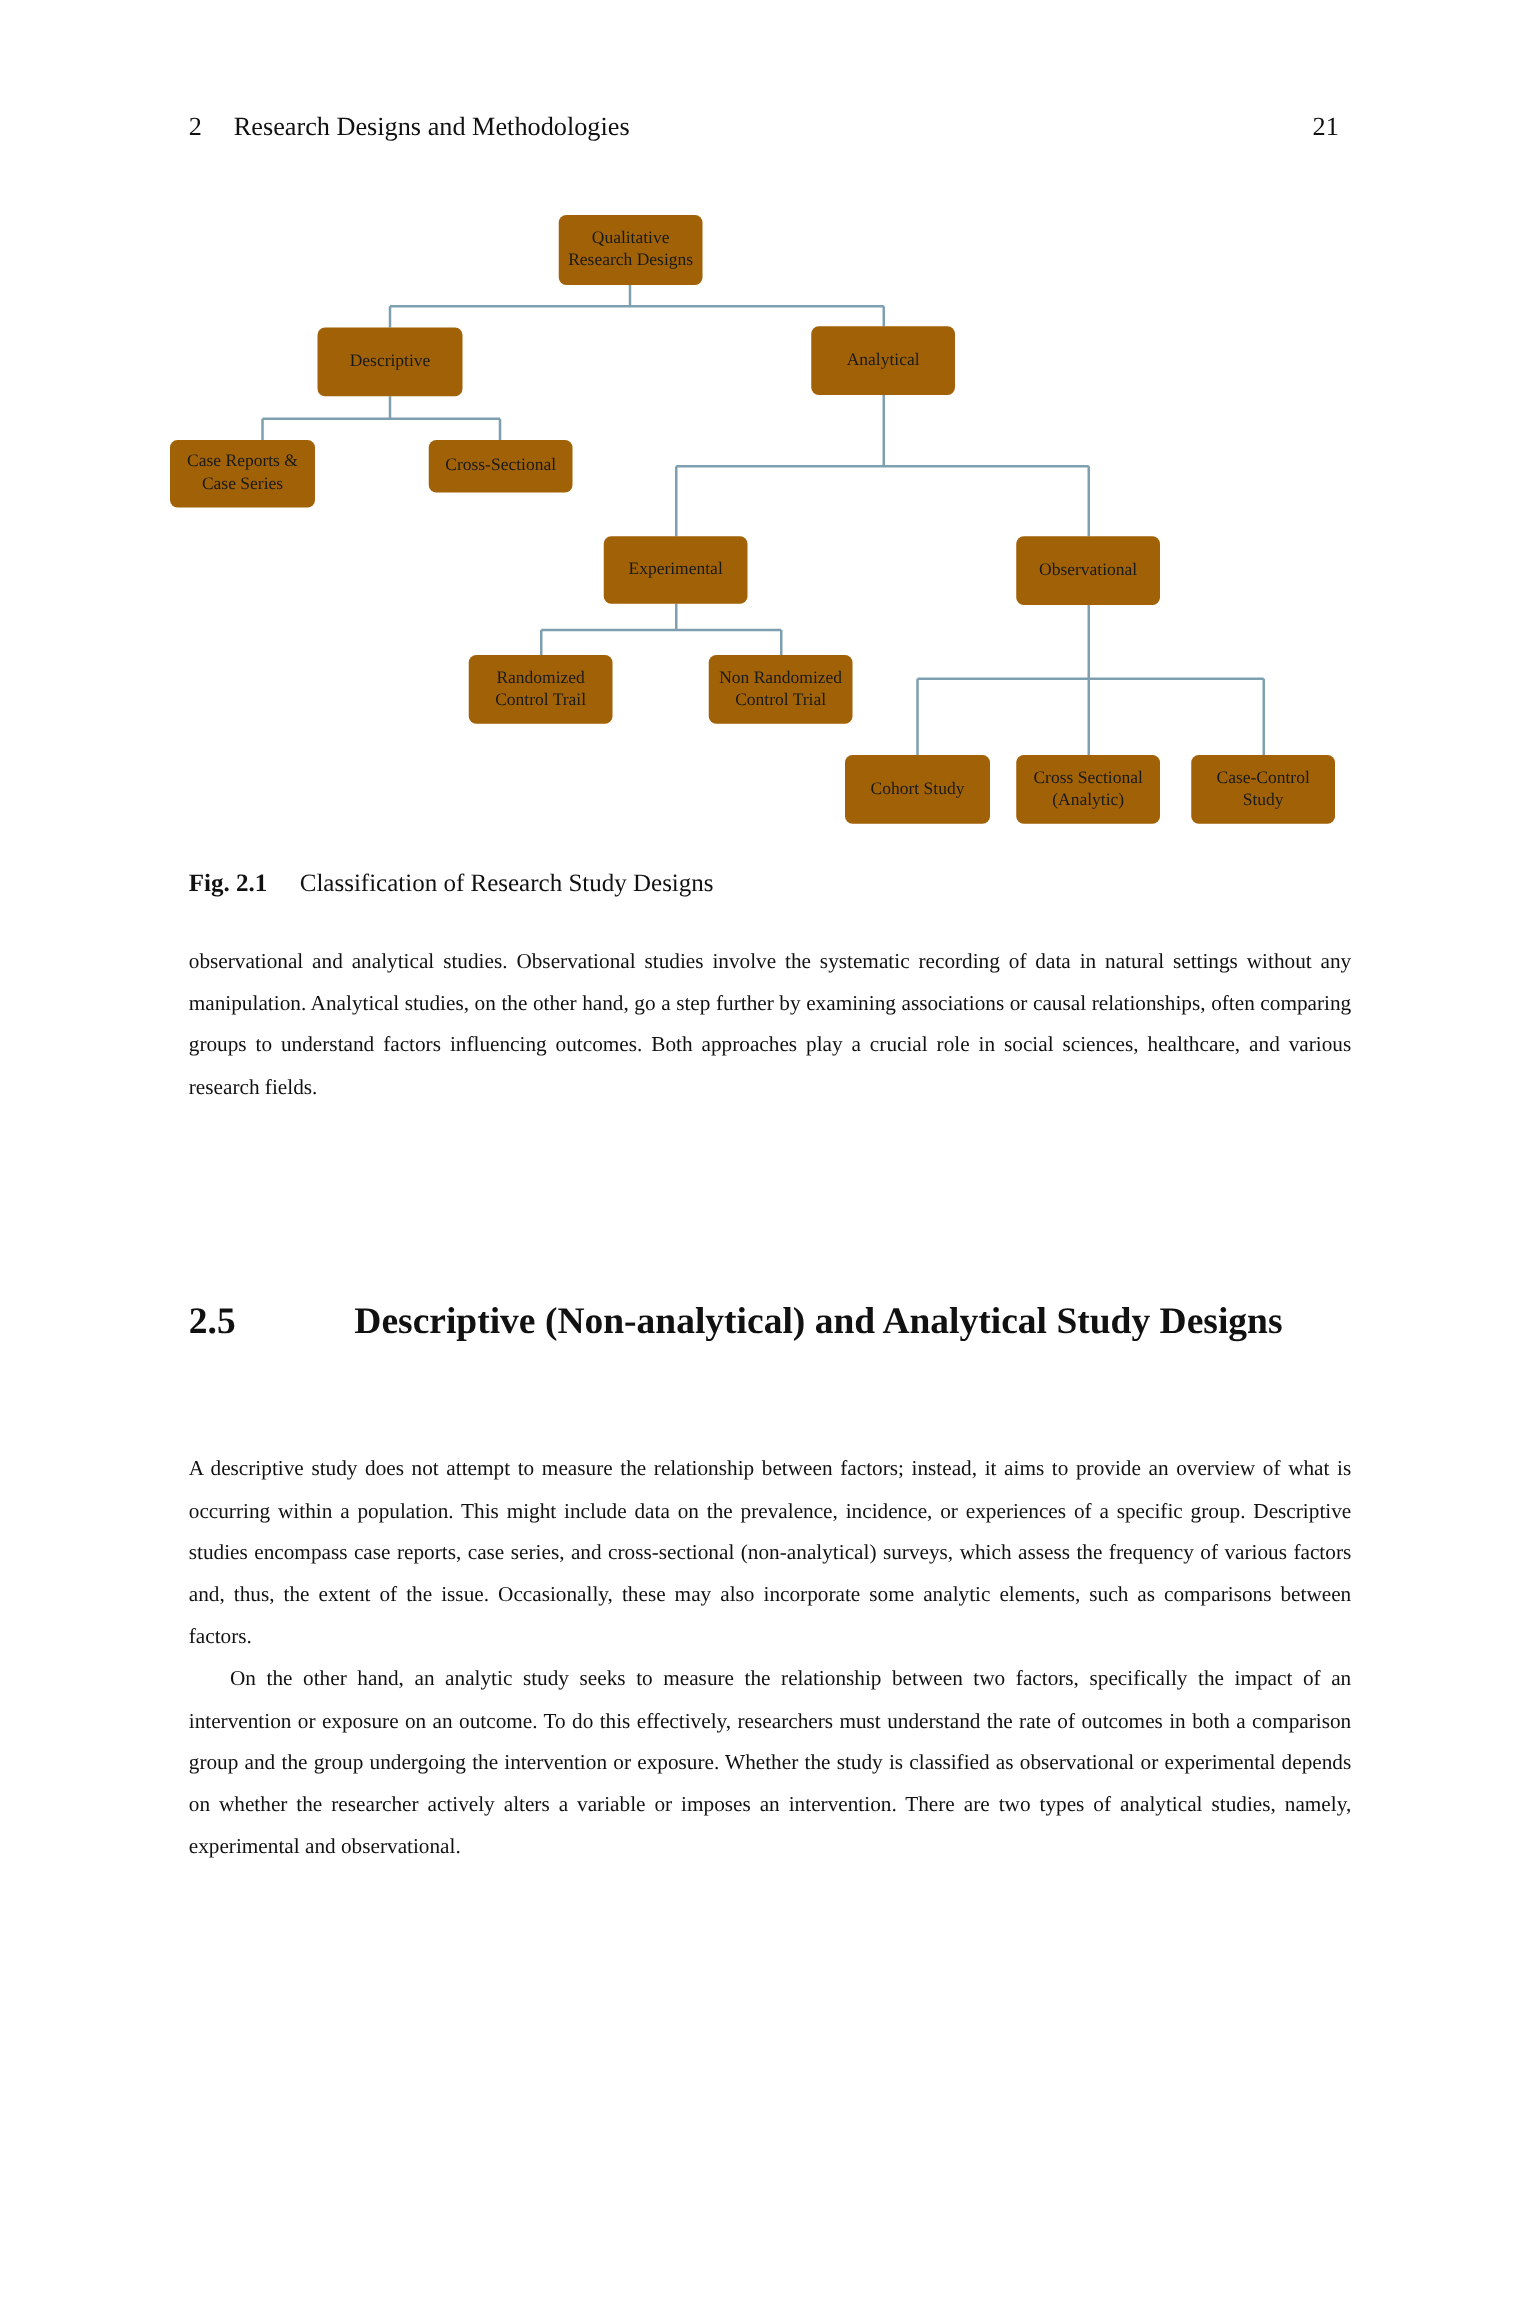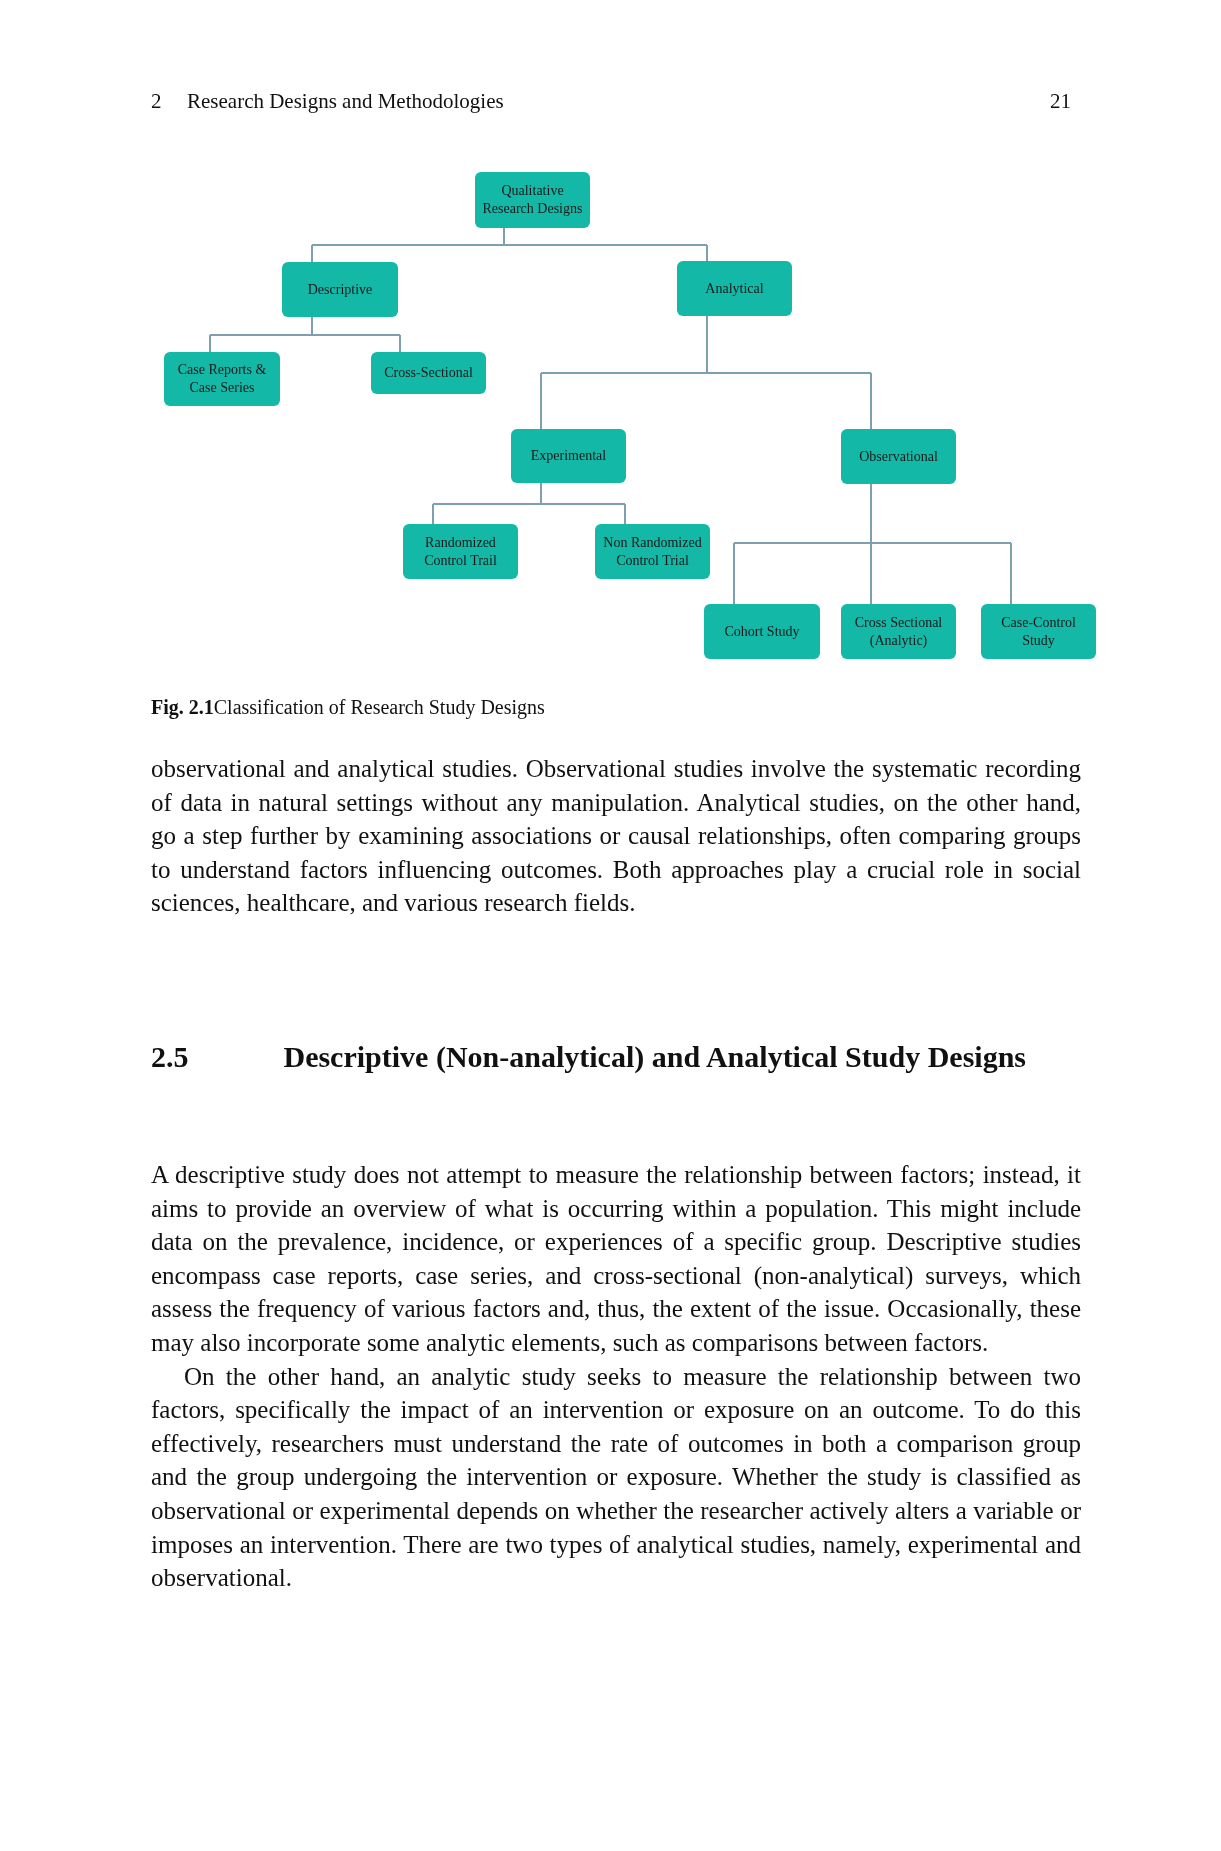--- a/index.html
+++ b/index.html
@@ -6,28 +6,28 @@
   body { width: 1221px; height: 1851px; position: relative; overflow: hidden;
          font-family: "Liberation Serif", "DejaVu Serif", serif; color: #111; }
   .running-head { position: absolute; top: 88px; left: 151px; width: 920px; height: 26px;
                   font-size: 21px; line-height: 26px; }
   .running-head .chap-num { position: absolute; left: 0; top: 0; }
   .running-head .chap-title { position: absolute; left: 36px; top: 0; }
   .running-head .page-num { position: absolute; right: 0; top: 0; }
 
   .figure { position: absolute; left: 0; top: 0; width: 1221px; height: 700px; }
   .figure svg { position: absolute; left: 0; top: 0; }
-  .node { position: absolute; background: #14b8a6; border-radius: 6px;
+  .node { position: absolute; background: #a16207; border-radius: 6px;
           display: flex; align-items: center; justify-content: center; text-align: center;
-          font-size: 14px; line-height: 18px; color: #1a1a1a; box-sizing: border-box; padding: 0 4px; margin-left: 28px; }
+          font-size: 14px; line-height: 18px; color: #1a1a1a; box-sizing: border-box; padding: 0 4px; }
 
   .caption { position: absolute; left: 151px; top: 694px; font-size: 20px; line-height: 26px; }
-  .caption .fig-label { font-weight: bold; margin-right: 0; font-family: Liberation Serif, serif; }
+  .caption .fig-label { font-weight: bold; margin-right: 26px; font-family: Liberation Serif, serif; }
 
-  .body-text { position: absolute; left: 151px; width: 930px; font-size: 25px; line-height: 33.6px;
+  .body-text { position: absolute; left: 151px; width: 930px; font-size: 17px; line-height: 33.6px;
                text-align: justify; hyphens: manual; }
   .body-text p { margin: 0; }
   .para1 { top: 752px; }
   .para-indent { text-indent: 33px; }
   .section-heading { position: absolute; left: 151px; top: 1041px; width: 930px;
                      font-size: 30px; line-height: 32px; font-weight: bold; }
   .section-heading .sec-num { position: absolute; left: 0; top: 0; }
   .section-heading .sec-title { position: absolute; left: 75px; top: 0; width: 800px; text-align: right; }
   .para2 { top: 1158px; }
 </style>

